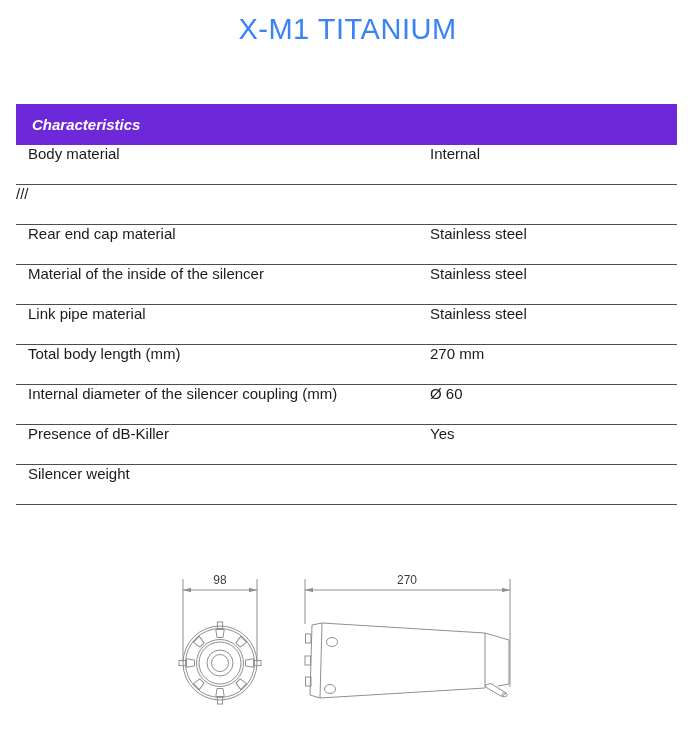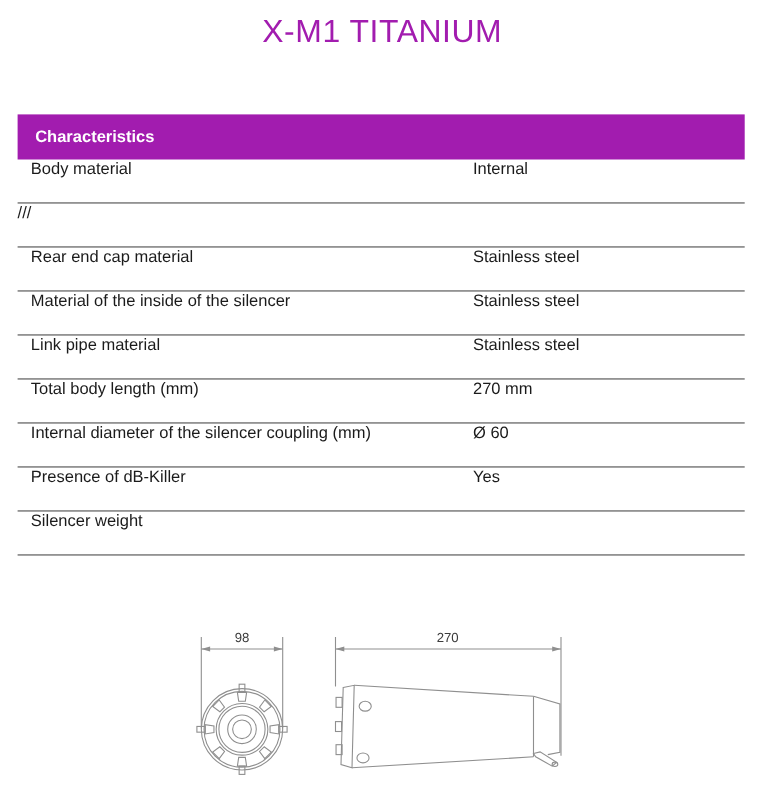--- a/index.html
+++ b/index.html
@@ -17,37 +17,38 @@
   }
   .page-title {
     position: absolute;
     top: 13px;
     left: 0;
     width: 100%;
     text-align: center;
     font-size: 29px;
     font-weight: 400;
     letter-spacing: 0.5px;
-    color: #a21caf;
+    color: #3b82f6;
   }
   .spec-table {
     position: absolute;
     left: 16px;
     top: 104px;
     width: 661px;
   }
   .table-header {
     height: 41px;
     line-height: 41px;
-    background: #a21caf;
+    background: #6d28d9;
     color: #ffffff;
     font-size: 15px;
     font-weight: bold;
     padding-left: 16px;
     box-sizing: border-box;
+    font-style: italic;
   }
   .spec-row {
     display: flex;
     align-items: flex-start;
     height: 39px;
     border-bottom: 1px solid #4d4d4d;
     font-size: 15px;
     color: #1b1b1b;
   }
   .spec-label {

